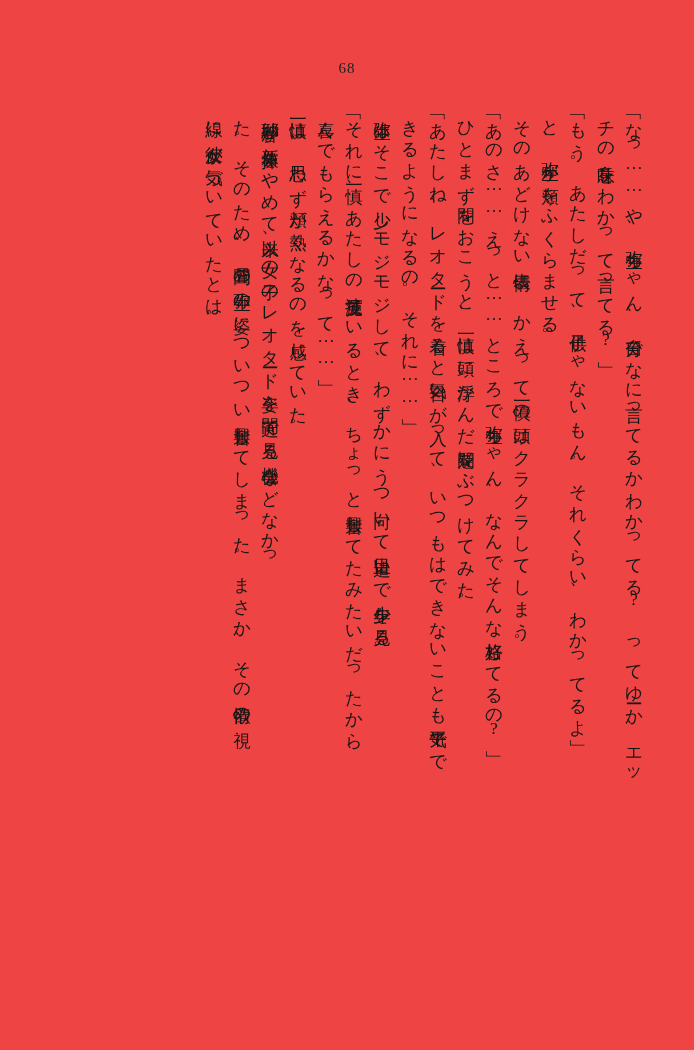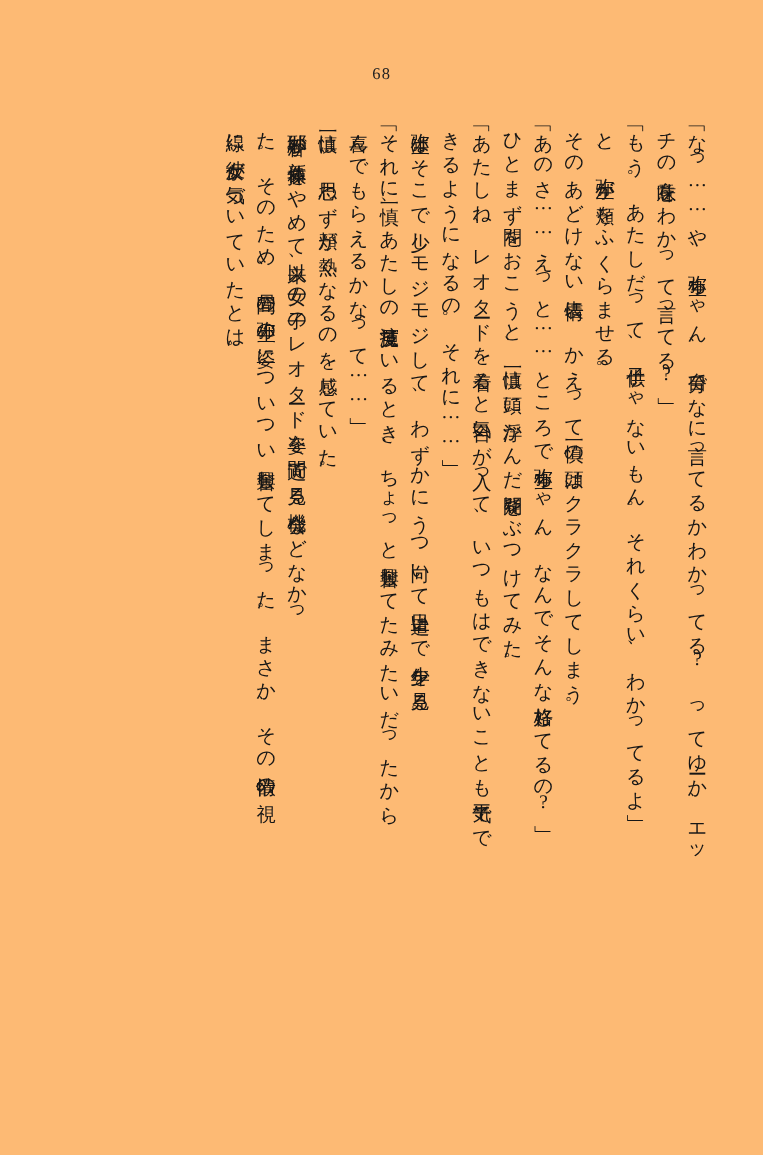--- a/index.html
+++ b/index.html
@@ -11,21 +11,21 @@
     width: 694px;
     height: 1050px;
     font-family: "Liberation Serif", "DejaVu Serif", serif;
     color: #1a1a1a;
     position: relative;
     overflow: hidden;
   }
   #page {
     position: absolute;
     inset: 0;
-    background: #fdba74;
+    background: #ef4444;
   }
   
   #page-number {
     position: absolute;
     top: 60px;
     left: 0;
     right: 0;
     text-align: center;
     font-size: 15px;
     letter-spacing: 1px;

